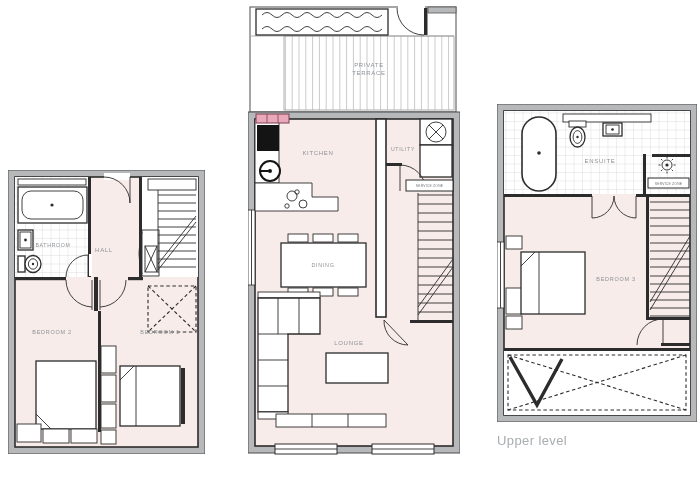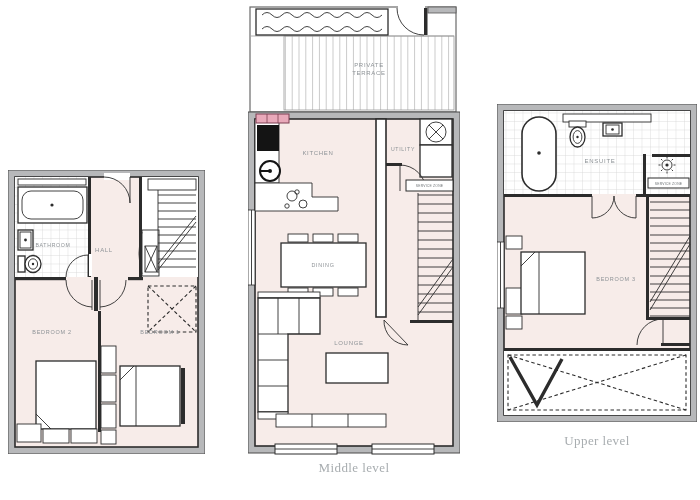--- a/index.html
+++ b/index.html
@@ -1,20 +1,20 @@
 <!DOCTYPE html>
 <html><head>
 <meta charset="utf-8">
 <style>
   html,body{margin:0;padding:0;background:#ffffff;}
   #canvas{position:relative;width:700px;height:500px;background:#ffffff;overflow:hidden;
           font-family:"Liberation Sans", sans-serif;}
   .plan{position:absolute;}
-  .level-label{position:absolute;text-align:center;color:#a8adb0;font-size:13px;
-               letter-spacing:0.4px;font-family:Liberation Serif, serif;}
+  .level-label{position:absolute;text-align:left;color:#a8adb0;font-size:13px;
+               letter-spacing:0.4px;font-family:Liberation Sans, sans-serif;}
   .lbl{font-family:"Liberation Sans", sans-serif;fill:#8e9397;font-size:6px;
        letter-spacing:0.7px;text-anchor:middle;}
   .lbl-sm{font-family:"Liberation Sans", sans-serif;fill:#6f7477;font-size:3.4px;
        letter-spacing:0.2px;text-anchor:middle;}
   .furn{fill:#ffffff;stroke:#2c2c2c;stroke-width:1.3;}
   .furn-thin{fill:#ffffff;stroke:#2c2c2c;stroke-width:0.9;}
   .ln{fill:none;stroke:#2c2c2c;stroke-width:0.9;}
   .wall{fill:#2c2c2c;stroke:none;}
   .dash{fill:none;stroke:#2c2c2c;stroke-width:1.1;stroke-dasharray:3.5 2.6;}
 </style>
@@ -240,21 +240,20 @@
 
     <g>
       <rect x="27" y="439" width="62" height="10" fill="#ffffff" stroke="#2c2c2c" stroke-width="1"></rect>
       <path d="M27 444 H89" class="ln"></path>
     </g>
     <g>
       <rect x="124" y="439" width="62" height="10" fill="#ffffff" stroke="#2c2c2c" stroke-width="1"></rect>
       <path d="M124 444 H186" class="ln"></path>
     </g>
   </svg>
-  <div class="level-label" style="left:248px;top:460px;width:212px;">Middle level</div>
 
   <svg class="plan" style="left:497px;top:104px;" width="200" height="318" viewBox="0 0 200 318">
     <defs>
       <pattern id="tileU" width="8.5" height="8.5" patternUnits="userSpaceOnUse">
         <path d="M8.5 0 H0 V8.5" fill="none" stroke="#d4d4d4" stroke-width="0.8"></path>
       </pattern>
     </defs>
 
     <rect x="0" y="0" width="200" height="318" fill="#b7b8ba" stroke="#4b4b4b" stroke-width="1"></rect>
     <rect x="7" y="7" width="186" height="304" fill="#f7ece9" stroke="#2c2c2c" stroke-width="1.6"></rect>

